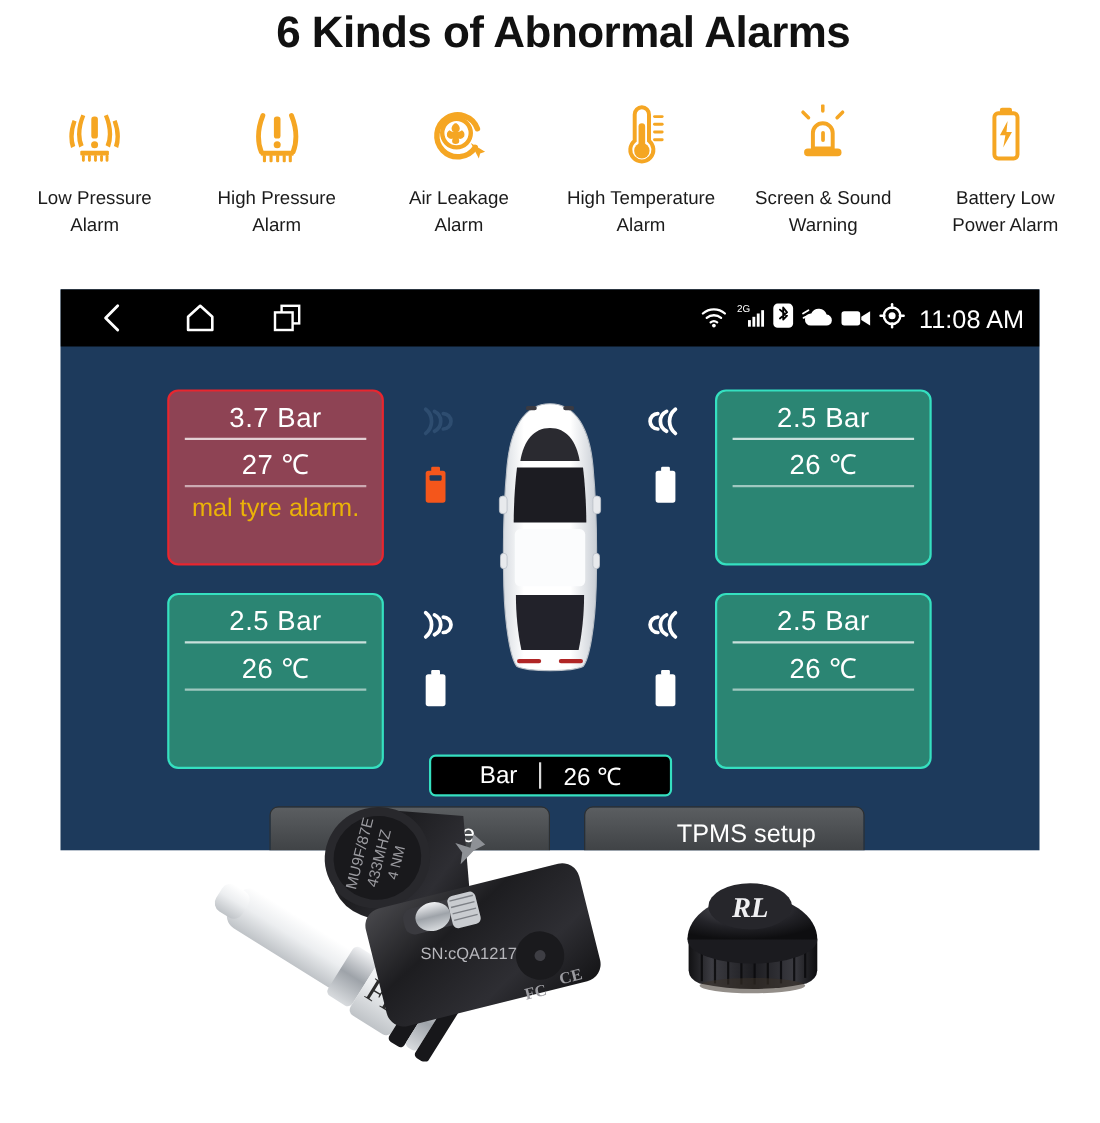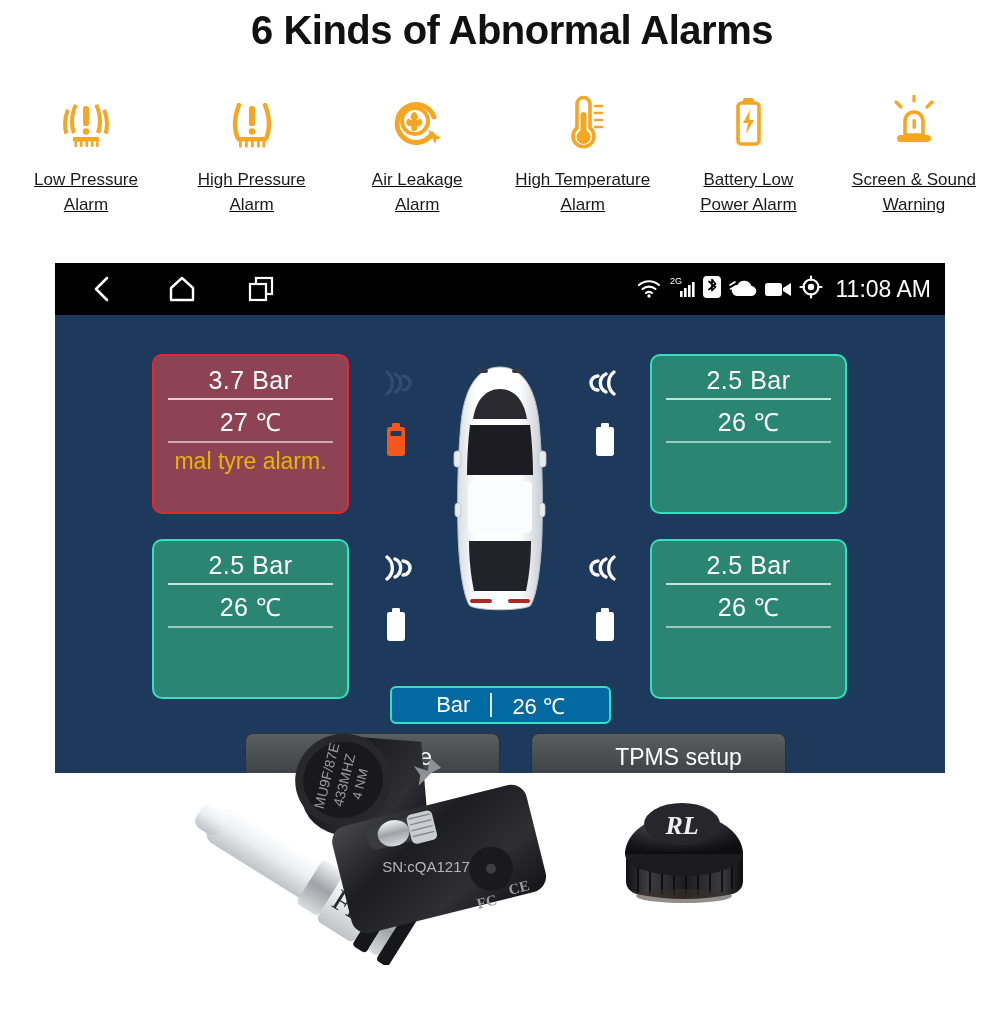--- a/index.html
+++ b/index.html
@@ -19,21 +19,21 @@
     letter-spacing: -0.5px;
     font-family: "Liberation Sans", sans-serif;
     padding-left: 24px;
   }
 
   
   .features {
     position: absolute; left: 0; top: 92px; width: 1000px;
     display: flex; justify-content: space-between; padding: 0 6px;
   }
-  .feature { width: 160px; display:flex; flex-direction:column; align-items:center;text-decoration:underline; }
+  .feature { width: 160px; display:flex; flex-direction:column; align-items:center; }
   .feature .ficon { height: 62px; display:flex; align-items:center; justify-content:center; }
   .feature .flabel {
     margin-top: 14px; text-align:center; font-size: 17px; color:#1a1a1a; line-height:1.45;
   }
 
   
   .head-unit {
     position: absolute; left: 55px; top: 263px;
     width: 890px; height: 510px;
     background: #1d3a5c;
@@ -83,21 +83,21 @@
   #sc-rl { left: 318px; top: 233px; }
   #sc-rr { left: 527px; top: 233px; }
   .sensorcol .batt { margin-top: 16px; }
 
   
   .car { position:absolute; left: 385px; top: 48px; width: 120px; height: 250px; }
 
   
   .spare {
     position:absolute; left: 335px; top: 371px; width: 221px; height: 38px;
-    background:#0369a1; border:2px solid #35e0c0; border-radius: 6px;
+    background:#000000; border:2px solid #35e0c0; border-radius: 6px;
     display:flex; align-items:center; justify-content:center;
     color:#fff; font-size: 22px;
   }
   .spare .sep { width:2px; height:24px; background:rgba(255,255,255,.85); margin: 0 20px; }
 
   
   .hu-btn {
     position:absolute; top: 418px; width: 255px; height: 48px;
     border-radius: 8px;
     background: linear-gradient(#5b5e61, #3b3e41);
@@ -196,43 +196,43 @@
               <path d="M36 26 h7"></path>
               <path d="M36 33 h7"></path>
           </g>
         </svg>
       </div>
       <div class="flabel">High Temperature<br>Alarm</div>
     </div>
 
     <div class="feature">
       <div class="ficon">
-        <svg width="44" height="58" viewBox="0 0 44 58">
-          <rect x="17" y="4" width="11" height="6" rx="2" fill="#f5a623"></rect>
-          <rect x="12" y="9" width="21" height="41" rx="3.5" fill="none" stroke="#f5a623" stroke-width="3.6"></rect>
-          <path d="M24 16 l-7 13 h5 l-2 11 l8 -14 h-5 z" fill="#f5a623"></path>
-        </svg>
-      </div>
-      <div class="flabel">Battery Low<br>Power Alarm</div>
-    </div>
-
-    <div class="feature">
-      <div class="ficon">
         <svg width="52" height="56" viewBox="0 0 52 56">
           <g stroke="#f5a623" stroke-width="3.2" stroke-linecap="round" fill="none">
             <path d="M26 6 v-5"></path>
             <path d="M13 12 l-5 -5"></path>
             <path d="M39 12 l5 -5"></path>
           </g>
           <path d="M17 40 v-14 a9 9 0 0 1 18 0 v14 z" fill="none" stroke="#f5a623" stroke-width="3.6"></path>
           <rect x="24.5" y="24" width="3.4" height="10" rx="1.7" fill="#f5a623"></rect>
           <rect x="9" y="40" width="34" height="7" rx="3.4" fill="#f5a623"></rect>
         </svg>
       </div>
       <div class="flabel">Screen &amp; Sound<br>Warning</div>
+    </div>
+
+    <div class="feature">
+      <div class="ficon">
+        <svg width="44" height="58" viewBox="0 0 44 58">
+          <rect x="17" y="4" width="11" height="6" rx="2" fill="#f5a623"></rect>
+          <rect x="12" y="9" width="21" height="41" rx="3.5" fill="none" stroke="#f5a623" stroke-width="3.6"></rect>
+          <path d="M24 16 l-7 13 h5 l-2 11 l8 -14 h-5 z" fill="#f5a623"></path>
+        </svg>
+      </div>
+      <div class="flabel">Battery Low<br>Power Alarm</div>
     </div>
 
   </div>
 
   <div class="head-unit">
 
     <div class="status-bar">
       <div class="nav-icons">
         <div class="nav-btn">
           <svg width="26" height="30" viewBox="0 0 26 30">

